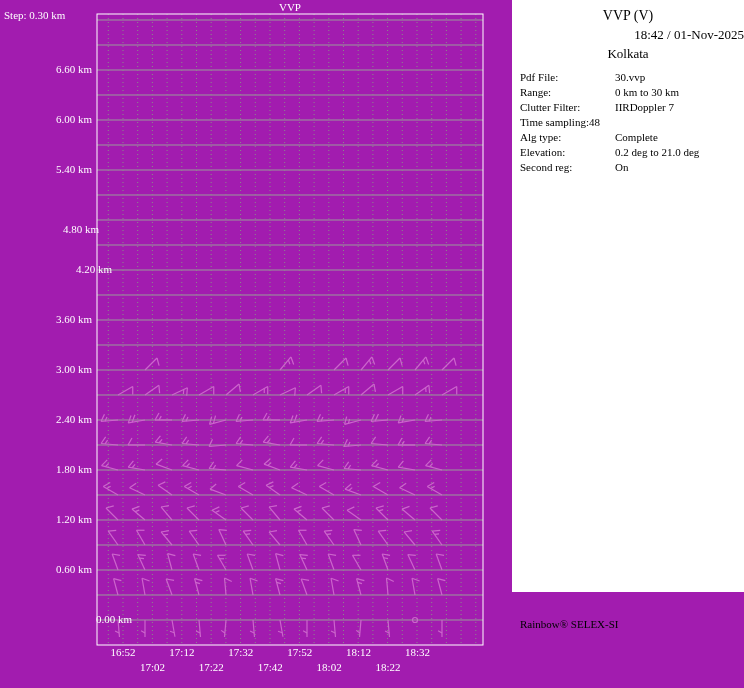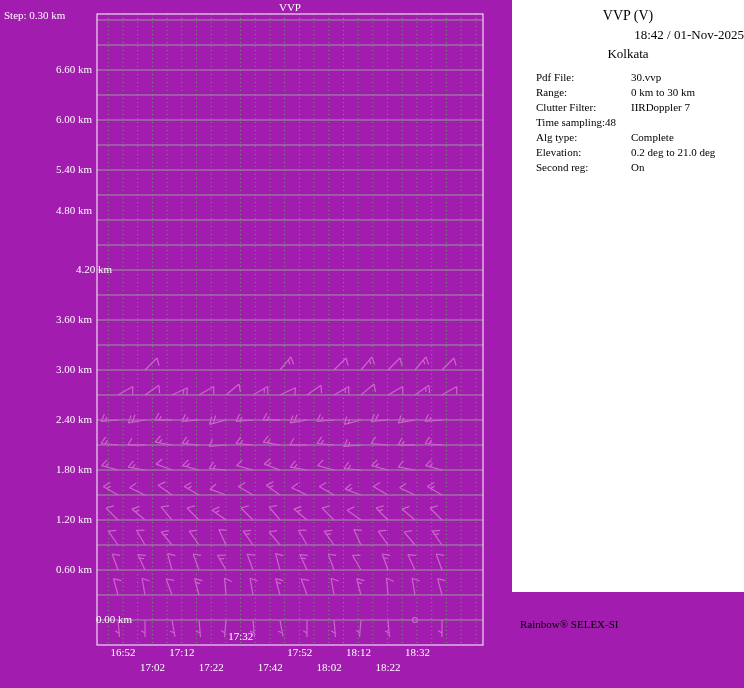--- a/index.html
+++ b/index.html
@@ -11,21 +11,21 @@
   #plot{position:absolute;left:0;top:0;}
   .ylab{position:absolute;left:0;width:92px;text-align:right;color:#fff;font-size:11px;
         white-space:nowrap;}
   .xlab{position:absolute;width:44px;text-align:center;color:#fff;font-size:11px;
         white-space:nowrap;}
   .info-panel{position:absolute;left:512px;top:0;width:232px;height:592px;background:#fff;
               color:#000;}
   .ip-title{margin-top:8px;text-align:center;font-size:14px;}
   .ip-dt{margin-top:3px;text-align:right;font-size:13px;padding-left:38px;}
   .ip-site{margin-top:3px;text-align:center;font-size:13px;margin-bottom:8px;}
-  .frow{display:flex;padding-left:24px;font-size:11px;line-height:15px;white-space:nowrap;}
+  .frow{display:flex;padding-left:8px;font-size:11px;line-height:15px;white-space:nowrap;}
   .frow .lab{width:95px;flex:0 0 auto;}
   .frow.tight .lab{width:auto;}
   .ip-footer{position:absolute;left:8px;top:618px;font-size:11px;}
 </style>
 </head>
 <body>
 
 <div class="screen">
   <div class="plot-title">VVP</div>
   <div class="step-label">Step: 0.30 km</div>
@@ -413,36 +413,36 @@
       <line x1="425.92738936467117" y1="356.97724446697737" x2="428.6635136932839" y2="364.49479883381593" stroke="#cc66cc" stroke-width="1.2"></line>
       <line x1="423.356238925925" y1="360.0414222394533" x2="424.8953088607697" y2="364.2700465708" stroke="#cc66cc" stroke-width="1.2"></line>
       <line x1="442" y1="370" x2="454.0208152801713" y2="357.9791847198287" stroke="#cc66cc" stroke-width="1.2"></line>
       <line x1="454.0208152801713" y1="357.9791847198287" x2="456.09132979516744" y2="365.7066014707999" stroke="#cc66cc" stroke-width="1.2"></line>
     </svg>
 
   <div id="ylabels">
       <div class="ylab" style="top: 63px;">6.60 km</div>
       <div class="ylab" style="top: 113px;">6.00 km</div>
       <div class="ylab" style="top: 163px;">5.40 km</div>
-      <div class="ylab" style="top: 204px;">4.80 km</div>
+      <div class="ylab" style="top: 223px; padding-left: 7px;">4.80 km</div>
       <div class="ylab" style="top: 263px; padding-left: 20px;">4.20 km</div>
       <div class="ylab" style="top: 313px;">3.60 km</div>
       <div class="ylab" style="top: 363px;">3.00 km</div>
       <div class="ylab" style="top: 413px;">2.40 km</div>
       <div class="ylab" style="top: 463px;">1.80 km</div>
       <div class="ylab" style="top: 513px;">1.20 km</div>
       <div class="ylab" style="top: 563px;">0.60 km</div>
       <div class="ylab" style="top: 613px; margin-left: 40px;">0.00 km</div>
     </div>
   <div id="xlabels">
       <div class="xlab" style="left: 101px; top: 646px;">16:52</div>
       <div class="xlab" style="left: 130.45px; top: 661px;">17:02</div>
       <div class="xlab" style="left: 159.9px; top: 646px;">17:12</div>
       <div class="xlab" style="left: 189.35px; top: 661px;">17:22</div>
-      <div class="xlab" style="left: 218.8px; top: 630px;">17:32</div>
+      <div class="xlab" style="left: 218.8px; top: 646px;">17:32</div>
       <div class="xlab" style="left: 248.25px; top: 661px;">17:42</div>
       <div class="xlab" style="left: 277.7px; top: 646px;">17:52</div>
       <div class="xlab" style="left: 307.15px; top: 661px;">18:02</div>
       <div class="xlab" style="left: 336.6px; top: 646px;">18:12</div>
       <div class="xlab" style="left: 366.05px; top: 661px;">18:22</div>
       <div class="xlab" style="left: 395.5px; top: 646px;">18:32</div>
       <div class="xlab" style="left: 424.95px; top: 661px; margin-top: 48px;">18:42</div>
     </div>
 
   <div class="info-panel">

